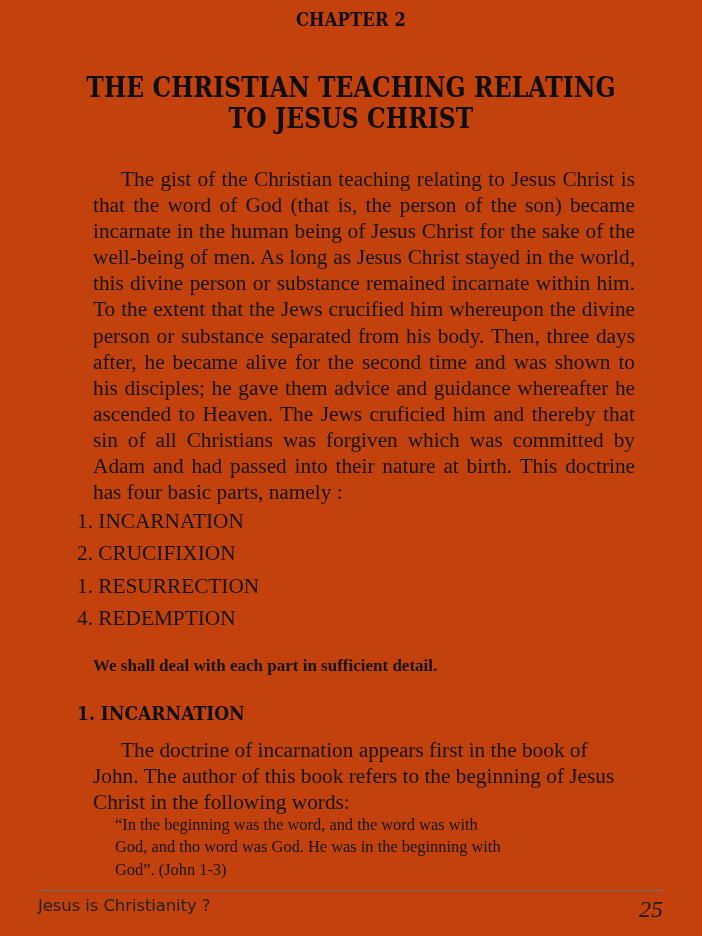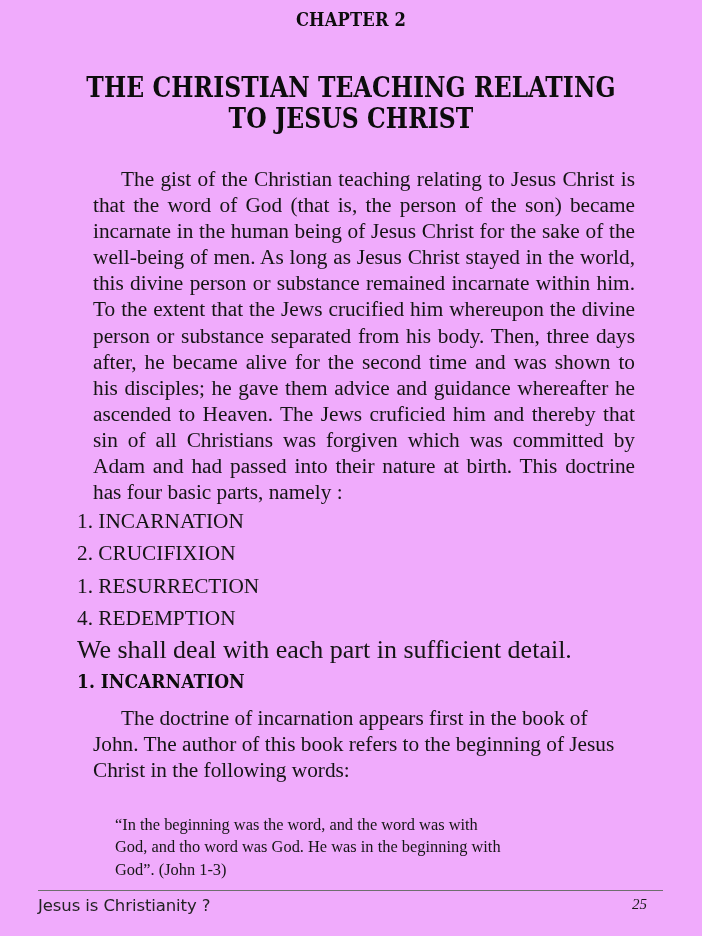--- a/index.html
+++ b/index.html
@@ -5,21 +5,21 @@
   html, body {
     margin: 0;
     padding: 0;
     background: #ffffff;
   }
 
   .page {
     position: relative;
     width: 702px;
     height: 936px;
-    background: #f0abfc;
+    background: #c2410c;
     margin: 0 auto;
     overflow: hidden;
     font-family: "Liberation Serif", "DejaVu Serif", serif;
     color: #141414;
     box-sizing: border-box;
   }
 
   
   .chapter-label {
     position: absolute;
@@ -87,25 +87,26 @@
   }
   .num-list li {
     font-size: 21.3px;
     line-height: 32.2px;
     padding-left: 28px;
     color: #151515;
     white-space: nowrap;
   }
 
   .lead-line {
-    margin: 0;
+    margin: 16px;
     padding-left: 28px;
-    font-size: 26px;
+    font-size: 17px;
     line-height: 32px;
     color: #151515;
+    font-weight: bold;
   }
 
   .sub-head {
     margin: 0;
     padding-left: 28px;
     font-family: "DejaVu Serif", "Liberation Serif", serif;
     font-weight: bold;
     font-size: 19px;
     line-height: 31px;
     color: #0d0d0d;
@@ -155,25 +156,25 @@
     position: absolute;
     left: 0;
     top: 0;
     font-family: "DejaVu Sans", "Liberation Sans", sans-serif;
     font-size: 16.5px;
     color: #232323;
     letter-spacing: -0.1px;
   }
   .footer-right {
     position: absolute;
-    right: 16px;
+    right: 0;
     top: 0;
     font-family: "Liberation Serif", "DejaVu Serif", serif;
     font-style: italic;
-    font-size: 15px;
+    font-size: 24px;
     color: #1b1b1b;
   }
 </style>
 </head>
 <body>
 
 <div class="page">
 
   <div class="chapter-label">CHAPTER 2</div>
 

